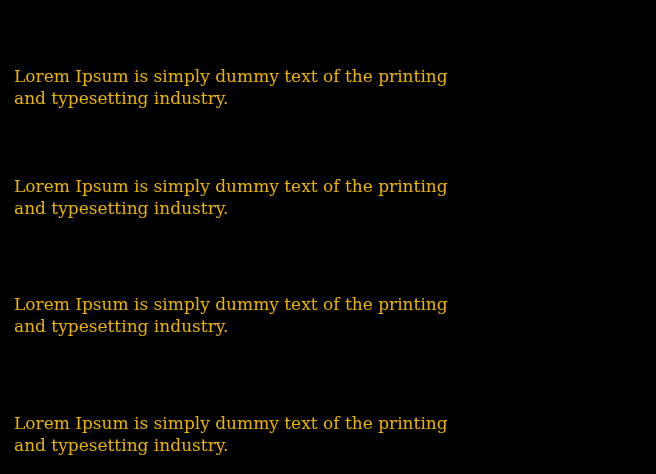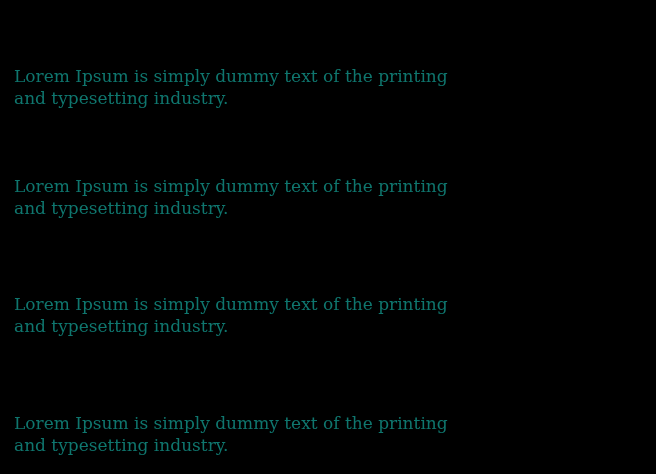--- a/index.html
+++ b/index.html
@@ -11,21 +11,21 @@
     height: 474px;
     background: #000000;
     overflow: hidden;
     position: relative;
     font-family: "DejaVu Serif", serif;
   }
   .para {
     position: absolute;
     left: 14px;
     margin: 0;
-    color: #0f766e;
+    color: #eab308;
     font-size: 17px;
     line-height: 22px;
     font-weight: 400;
     white-space: nowrap;
   }
   .para .line {
     display: block;
   }
   .p1 { top: 65px; }
   .p2 { top: 175px; }

